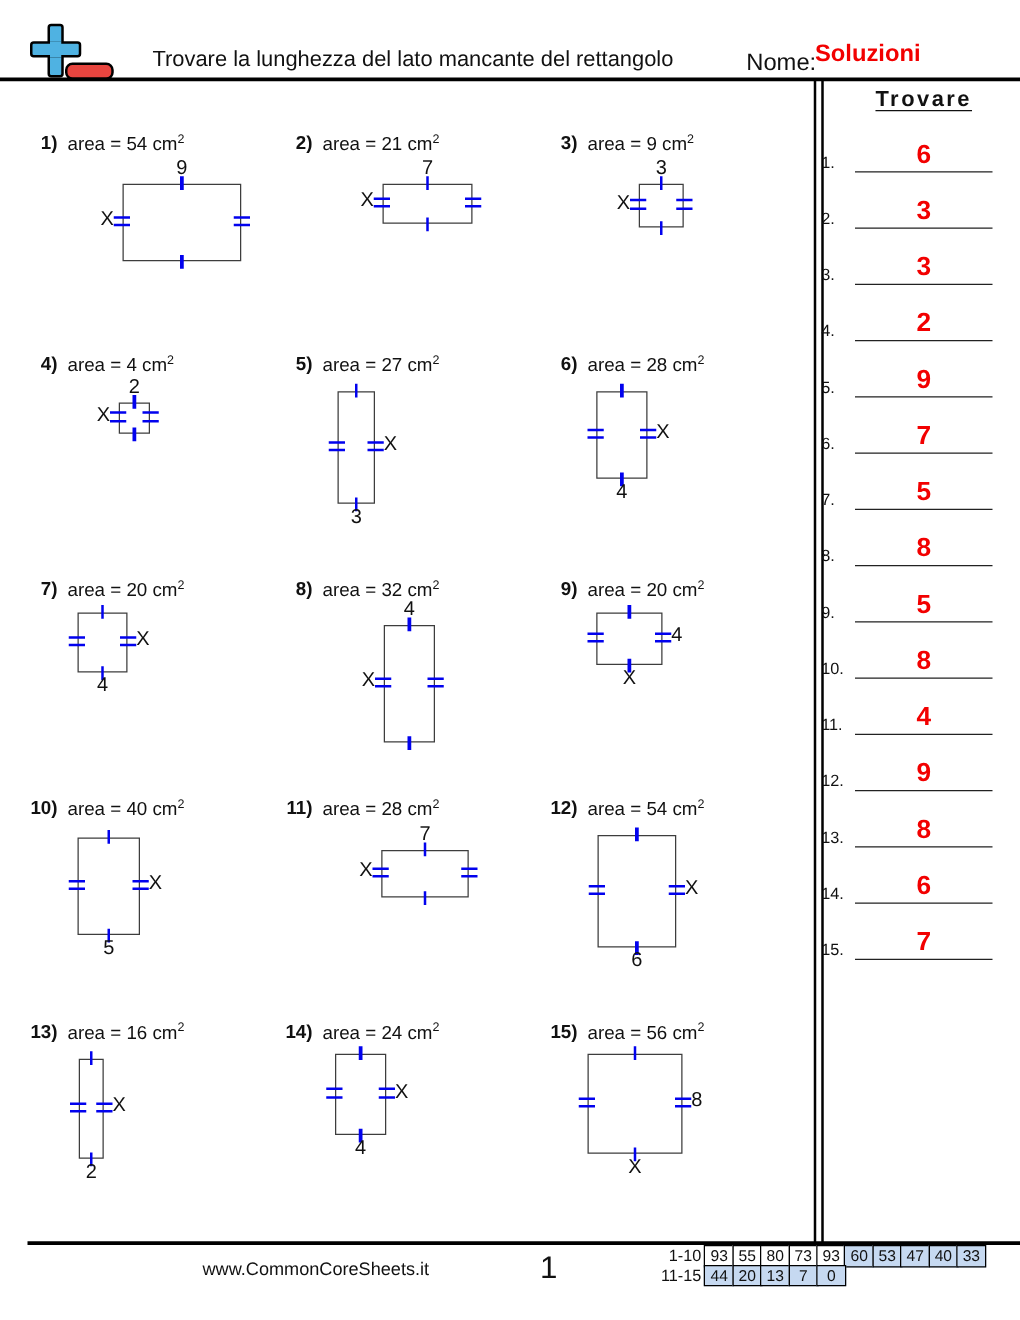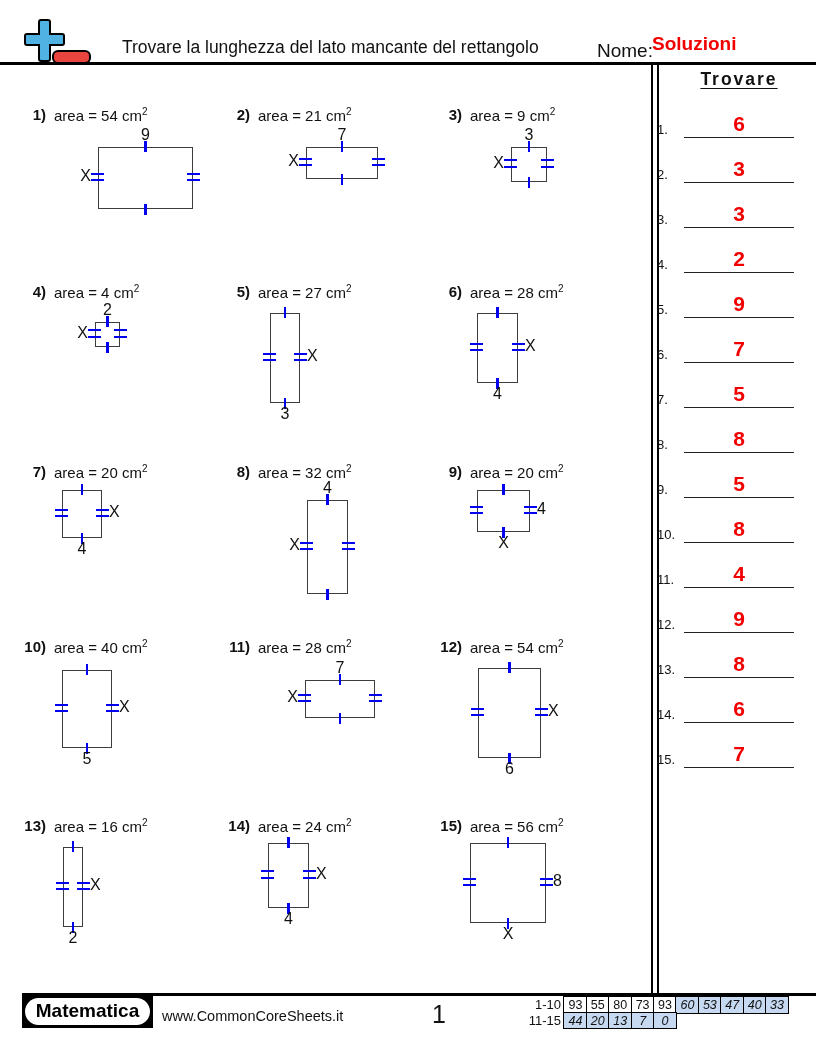--- a/index.html
+++ b/index.html
@@ -43,21 +43,21 @@
   .frule { position:absolute; left:22px; top:993px; width:794px; height:3px; background:#000; }
   .brandbox { position:absolute; left:22px; top:995px; width:131px; height:33px; background:#000; }
   .brandpill { position:absolute; left:3px; top:3px; width:125px; height:27px; background:#fff; border-radius:14px;
     text-align:center; line-height:26px; font-size:19px; font-weight:bold; color:#000; }
   .website { position:absolute; left:162px; top:1008px; font-size:14.5px; }
   .pageno { position:absolute; left:432px; top:1000px; font-size:25px; }
   .srow { position:absolute; display:flex; align-items:flex-start; }
   .slabel { width:60px; text-align:right; padding-right:4px; font-size:13px; line-height:17.5px; }
   .scell { width:24px; height:17.5px; border:1.6px solid #000; margin-left:-1.6px;
     display:flex; align-items:center; justify-content:center; font-size:12.5px; background:#fff; }
-  .scell.hl { background:var(--cellblue);font-style:italic; }
+  .scell.hl { background:var(--cellblue); }
 </style>
 </head>
 <body>
 
 <div class="page" style="--red: #f20000; --tickblue: #0202ee; --cellblue: #c6d9f1; --logoblue: #4fb2e2; --logored: #e8453f;">
 
   <div>
     <div class="lv"></div>
     <div class="lh"></div>
     <div class="lpatch"></div>
@@ -68,23 +68,20 @@
   <div class="name-label">Nome:</div>
   <div class="soluzioni">Soluzioni</div>
   <div class="hrule"></div>
 
   <div class="vline v1"></div>
   <div class="vline v2"></div>
 
   <div class="risposte">Trovare</div>
 
   <div class="frule"></div>
-  <div class="brandbox">
-    <div class="brandpill">Matematica</div>
-  </div>
   <div class="website">www.CommonCoreSheets.it</div>
   <div class="pageno">1</div>
 
 <div class="ansnum" style="left: 657px; top: 122px;">1.</div>
     <div class="ansval" style="left: 684px; top: 112px;">6</div>
     <div class="ansline" style="left: 684px; top: 137px;"></div>
     <div class="ansnum" style="left: 657px; top: 167px;">2.</div>
     <div class="ansval" style="left: 684px; top: 157px;">3</div>
     <div class="ansline" style="left: 684px; top: 182px;"></div>
     <div class="ansnum" style="left: 657px; top: 212px;">3.</div>

